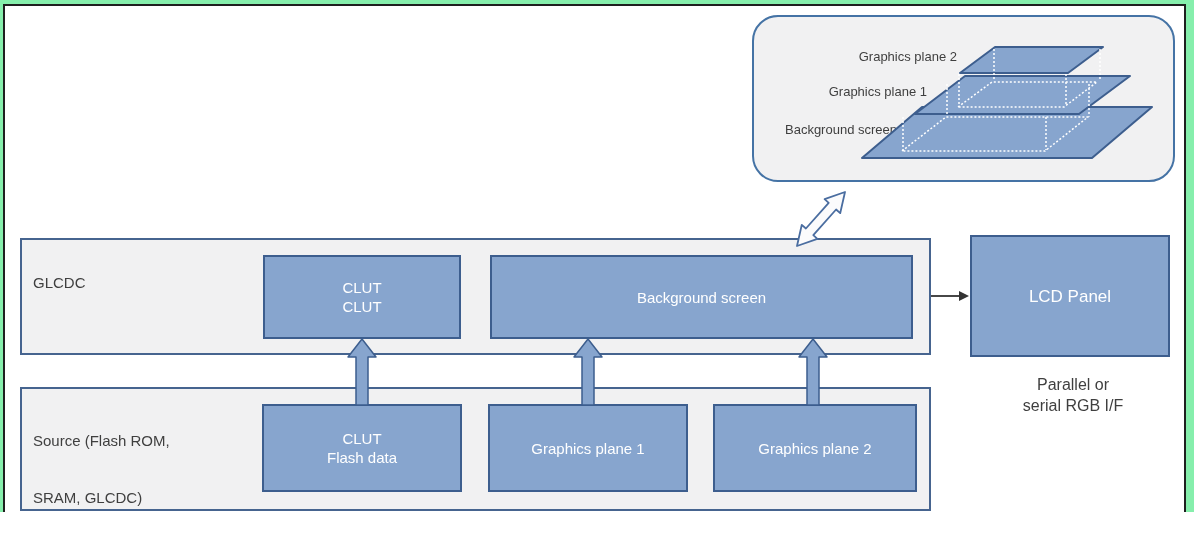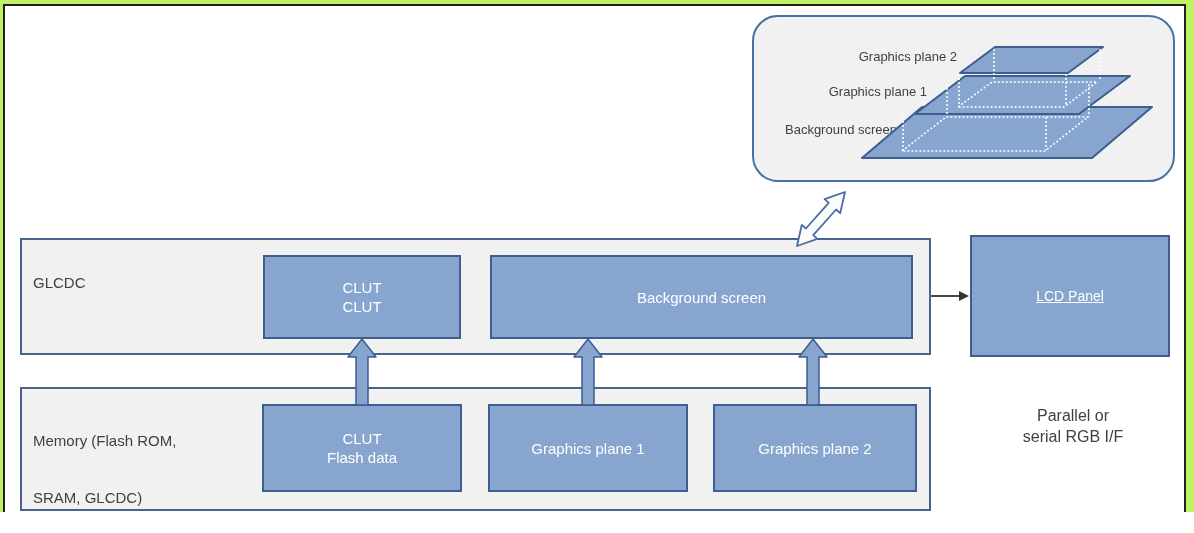--- a/index.html
+++ b/index.html
@@ -1,19 +1,19 @@
 <!DOCTYPE html>
 <html><head>
 <meta charset="utf-8">
 <style>
   html,body{margin:0;padding:0;background:#fff;}
   #root{
     position:relative;width:1194px;height:512px;
     font-family:"Liberation Sans",sans-serif;
-    background:#bef264;overflow:hidden;
+    background:#86efac;overflow:hidden;
   }
   .outer-frame{
     position:absolute;left:3px;top:4px;width:1183px;height:515px;
     border:2px solid #1f1f1f;box-sizing:border-box;background:#fff;
   }
   .container-box{
     position:absolute;background:#f1f1f2;border:2px solid #46648f;
     box-sizing:border-box;
   }
   .container-label{
@@ -30,23 +30,23 @@
     position:absolute;left:752px;top:15px;width:423px;height:167px;
     background:#f1f1f2;border:2px solid #4573a5;border-radius:26px;
     box-sizing:border-box;
   }
   .plane-label{
     position:absolute;color:#3f3f3f;font-size:13px;line-height:15px;
     white-space:nowrap;
   }
   .iface-note{
     position:absolute;left:985px;top:374px;width:176px;
-    color:#3f3f3f;font-size:16px;line-height:21px;text-align:center;margin-top:31px;
+    color:#3f3f3f;font-size:16px;line-height:21px;text-align:center;
   }
-  .lcd{font-size:14px;text-decoration:underline;}
+  .lcd{font-size:17px;}
   #overlay{position:absolute;left:0;top:0;pointer-events:none;}
 </style>
 </head>
 <body>
 
 <div id="root">
 
   <div class="outer-frame"></div>
 
   <div class="inset"></div>
@@ -61,21 +61,21 @@
     <span>CLUT</span>
     <span>CLUT</span>
   </div>
 
   <div class="blue-box" style="left:490px;top:255px;width:423px;height:84px;">
     <span>Background screen</span>
   </div>
 
   <div class="container-box" style="left:20px;top:387px;width:911px;height:124px;"></div>
   <div class="container-label" style="left:33px;top:393px;">
-    <span style="display:block;">Memory (Flash ROM,</span>
+    <span style="display:block;">Source (Flash ROM,</span>
     <span style="display:block;">SRAM, GLCDC)</span>
   </div>
 
   <div class="blue-box" style="left:262px;top:404px;width:200px;height:88px;">
     <span>CLUT</span>
     <span>Flash data</span>
   </div>
 
   <div class="blue-box" style="left:488px;top:404px;width:200px;height:88px;">
     <span>Graphics plane 1</span>

